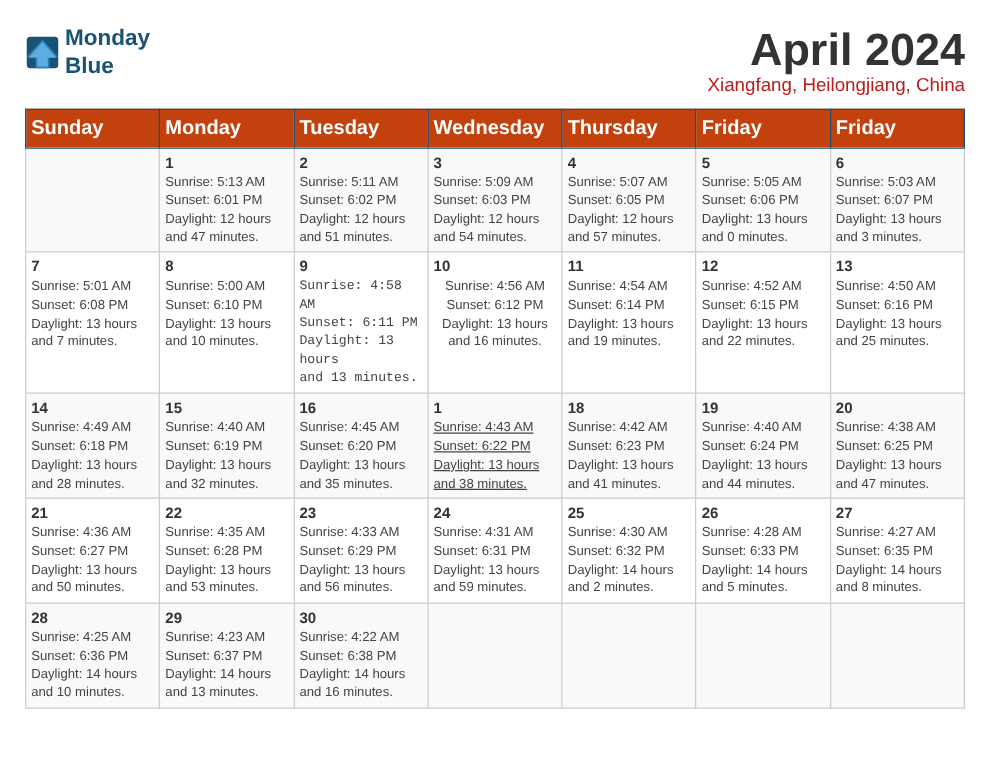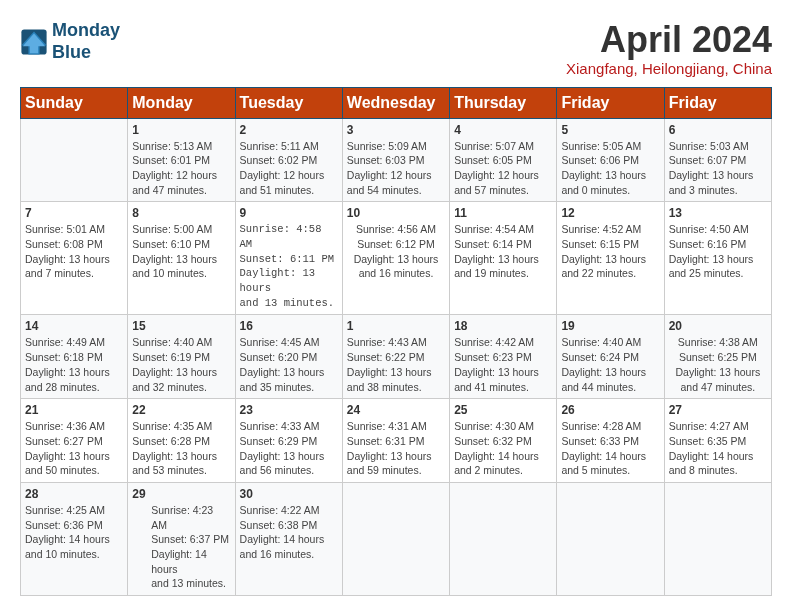--- a/index.html
+++ b/index.html
@@ -237,42 +237,42 @@
         </td>
         <td>
           <span class="day-number">16</span>
           <div class="day-detail" style="white-space: pre-line;">Sunrise: 4:45 AM
 Sunset: 6:20 PM
 Daylight: 13 hours
 and 35 minutes.</div>
         </td>
         <td>
           <span class="day-number">1</span>
-          <div class="day-detail" style="white-space: pre-line;">Sunrise: 4:43 AM
+          <div class="day-detail" style="white-space: pre-line; text-decoration: underline;">Sunrise: 4:43 AM
 Sunset: 6:22 PM
 Daylight: 13 hours
 and 38 minutes.</div>
         </td>
         <td>
           <span class="day-number">18</span>
           <div class="day-detail" style="white-space: pre-line;">Sunrise: 4:42 AM
 Sunset: 6:23 PM
 Daylight: 13 hours
 and 41 minutes.</div>
         </td>
         <td>
           <span class="day-number">19</span>
           <div class="day-detail" style="white-space: pre-line;">Sunrise: 4:40 AM
 Sunset: 6:24 PM
 Daylight: 13 hours
 and 44 minutes.</div>
         </td>
         <td>
           <span class="day-number">20</span>
-          <div class="day-detail" style="white-space: pre-line; text-align: center;">Sunrise: 4:38 AM
+          <div class="day-detail" style="white-space: pre-line;">Sunrise: 4:38 AM
 Sunset: 6:25 PM
 Daylight: 13 hours
 and 47 minutes.</div>
         </td>
       </tr>
       <tr>
         <td>
           <span class="day-number">21</span>
           <div class="day-detail" style="white-space: pre-line;">Sunrise: 4:36 AM
 Sunset: 6:27 PM
@@ -325,21 +325,21 @@
       <tr>
         <td>
           <span class="day-number">28</span>
           <div class="day-detail" style="white-space: pre-line;">Sunrise: 4:25 AM
 Sunset: 6:36 PM
 Daylight: 14 hours
 and 10 minutes.</div>
         </td>
         <td>
           <span class="day-number">29</span>
-          <div class="day-detail" style="white-space: pre-line; margin-left: 19px;">Sunrise: 4:23 AM
+          <div class="day-detail" style="white-space: pre-line;">Sunrise: 4:23 AM
 Sunset: 6:37 PM
 Daylight: 14 hours
 and 13 minutes.</div>
         </td>
         <td>
           <span class="day-number">30</span>
           <div class="day-detail" style="white-space: pre-line;">Sunrise: 4:22 AM
 Sunset: 6:38 PM
 Daylight: 14 hours
 and 16 minutes.</div>

